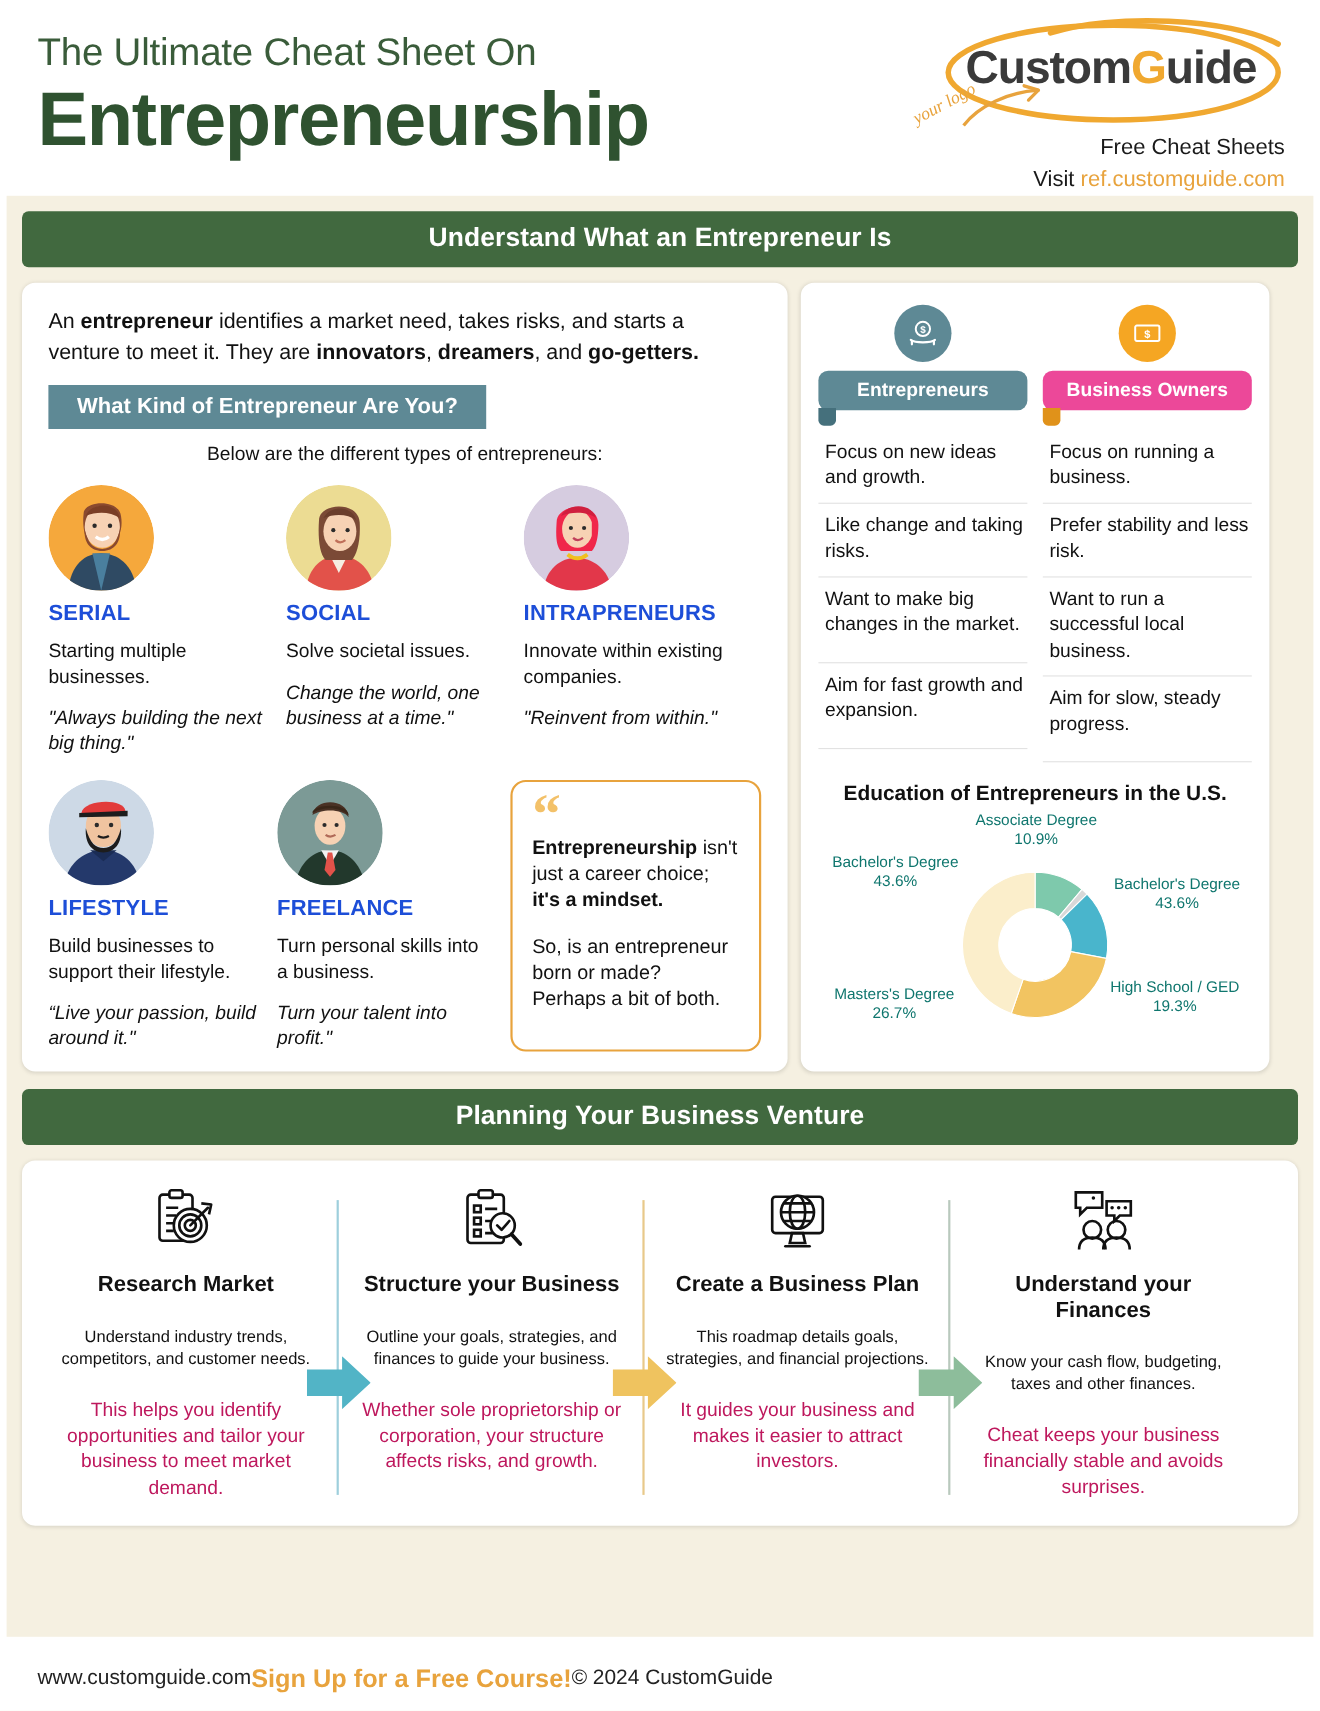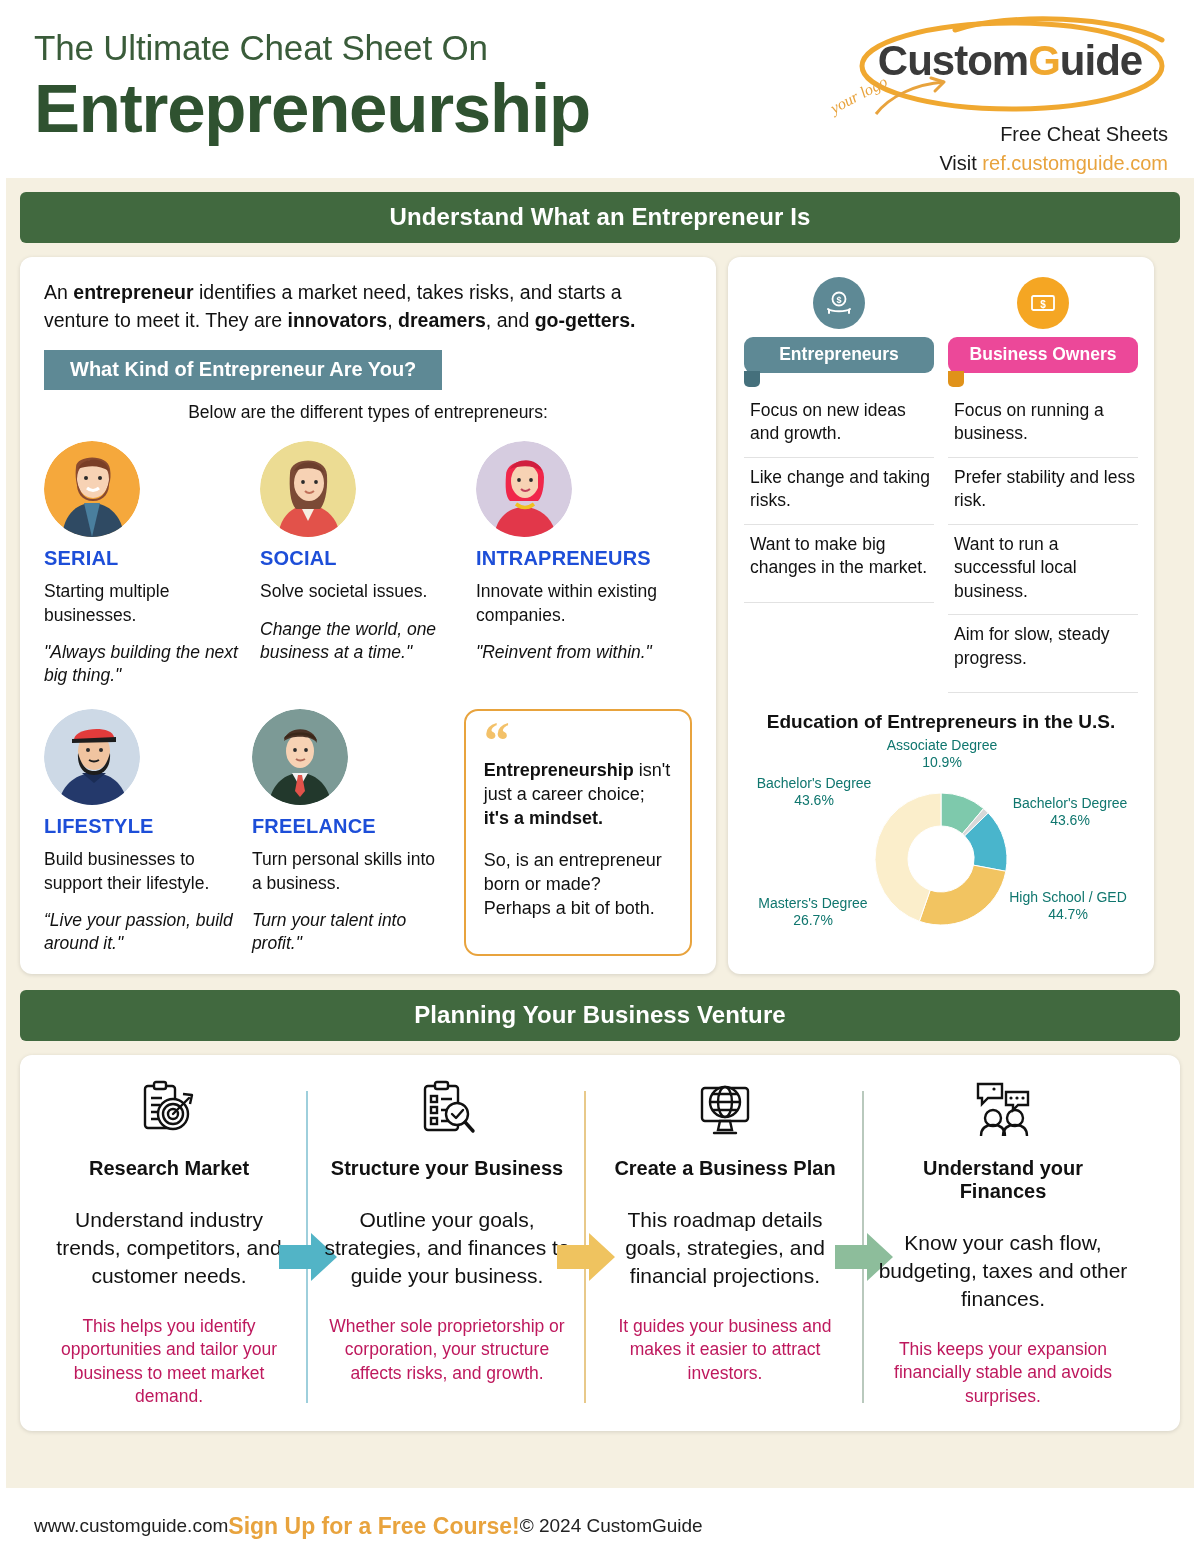--- a/index.html
+++ b/index.html
@@ -128,21 +128,21 @@
 
   
   .plan-card { margin-top: 0; padding: 18px 10px 22px 10px; }
   .plan-row { display: flex; position: relative; }
   .plan-col { width: 278px; text-align: center; padding: 0 14px; position: relative; }
   .plan-col .divider {
     position: absolute; right: 0; top: 18px; bottom: 6px; width: 2px;
   }
   .plan-icon { height: 72px; display: flex; align-items: center; justify-content: center; margin-bottom: 12px; }
   .plan-title { font-size: 20px; font-weight: 700; color: #111; }
-  .plan-body { font-size: 21px; line-height: 1.35; color: #111; margin-top: 26px; }
+  .plan-body { font-size: 15px; line-height: 1.35; color: #111; margin-top: 26px; }
   .plan-body2 { font-size: 17.5px; line-height: 1.35; color: #be185d; margin-top: 24px; }
   .arrow { position: absolute; top: 160px; width: 58px; height: 48px; }
 
   
   .footer {
     display: flex; align-items: center; 
     padding: 14px 34px 0 34px; height: 62px; background:#fff;
   }
   .f-left { font-size: 19px; color: #222; }
   .f-center { font-size: 23px; font-weight: 700; color: #e8a33d; }
@@ -317,20 +317,21 @@
                 <text x="15" y="15" font-size="9" fill="#fff" text-anchor="middle" font-family="Liberation Sans, sans-serif" font-weight="700">$</text>
                 <path d="M4 21 C8 24, 22 24, 26 21" fill="none" stroke="#fff" stroke-width="2" stroke-linecap="round"></path>
                 <path d="M5 22 L5 25 M25 22 L25 25" stroke="#fff" stroke-width="2" stroke-linecap="round"></path>
               </svg>
             </div>
             <div class="tab teal">Entrepreneurs</div>
             <div class="vs-list">
               <div class="vs-item">Focus on new ideas and growth.</div>
               <div class="vs-item">Like change and taking risks.</div>
               <div class="vs-item" style="min-height:78px">Want to make big changes in the market.</div>
+              <div class="vs-item last" style="min-height:78px">Aim for fast growth and expansion.</div>
             </div>
           </div>
 
           <div class="vs-col second">
             <div class="circ-icon" style="background:#f5a623">
               <svg width="30" height="30" viewBox="0 0 30 30">
                 <rect x="4" y="8" width="22" height="14" rx="1.5" fill="none" stroke="#fff" stroke-width="1.8"></rect>
                 <text x="15" y="19.5" font-size="10" fill="#fff" text-anchor="middle" font-family="Liberation Sans, sans-serif" font-weight="700">$</text>
               </svg>
             </div>
@@ -362,21 +363,21 @@
           <div class="lbl" style="left:-6px; top:38px; width:152px;">
             <div>Bachelor's Degree</div>
               <div>43.6%</div>
           </div>
           <div class="lbl" style="right:-8px; top:58px; width:152px;">
             <div>Bachelor's Degree</div>
               <div>43.6%</div>
           </div>
           <div class="lbl" style="right:-10px; top:152px; width:160px;">
             <div>High School / GED</div>
-              <div>44.7%</div>
+              <div>19.3%</div>
           </div>
           <div class="lbl" style="left:-10px; top:158px; width:158px;">
             <div>Masters's Degree</div>
               <div>26.7%</div>
           </div>
         </div>
       </div>
     </div>
 
     <div class="band" style="margin-top:16px">Planning Your Business Venture</div>
@@ -459,21 +460,21 @@
               <circle cx="45" cy="20" r="1.6" fill="#111" stroke="none"></circle>
               <circle cx="51" cy="20" r="1.6" fill="#111" stroke="none"></circle>
               <circle cx="21" cy="40" r="8"></circle>
               <circle cx="43" cy="40" r="8"></circle>
               <path d="M9 58 C9 50, 14 47, 21 47 C28 47, 33 50, 33 58"></path>
               <path d="M31 58 C31 50, 36 47, 43 47 C50 47, 55 50, 55 58"></path>
             </svg>
           </div>
           <div class="plan-title">Understand your Finances</div>
           <div class="plan-body">Know your cash flow, budgeting, taxes and other finances.</div>
-          <div class="plan-body2">This keeps your expansion financially stable and avoids surprises.</div>
+          <div class="plan-body2">Cheat keeps your business financially stable and avoids surprises.</div>
         </div>
       </div>
     </div>
   </div>
 
   <div class="footer">
     <div class="f-left">www.customguide.com</div>
     <div class="f-center">Sign Up for a Free Course!</div>
     <div class="f-right">© 2024 CustomGuide</div>
   </div>

